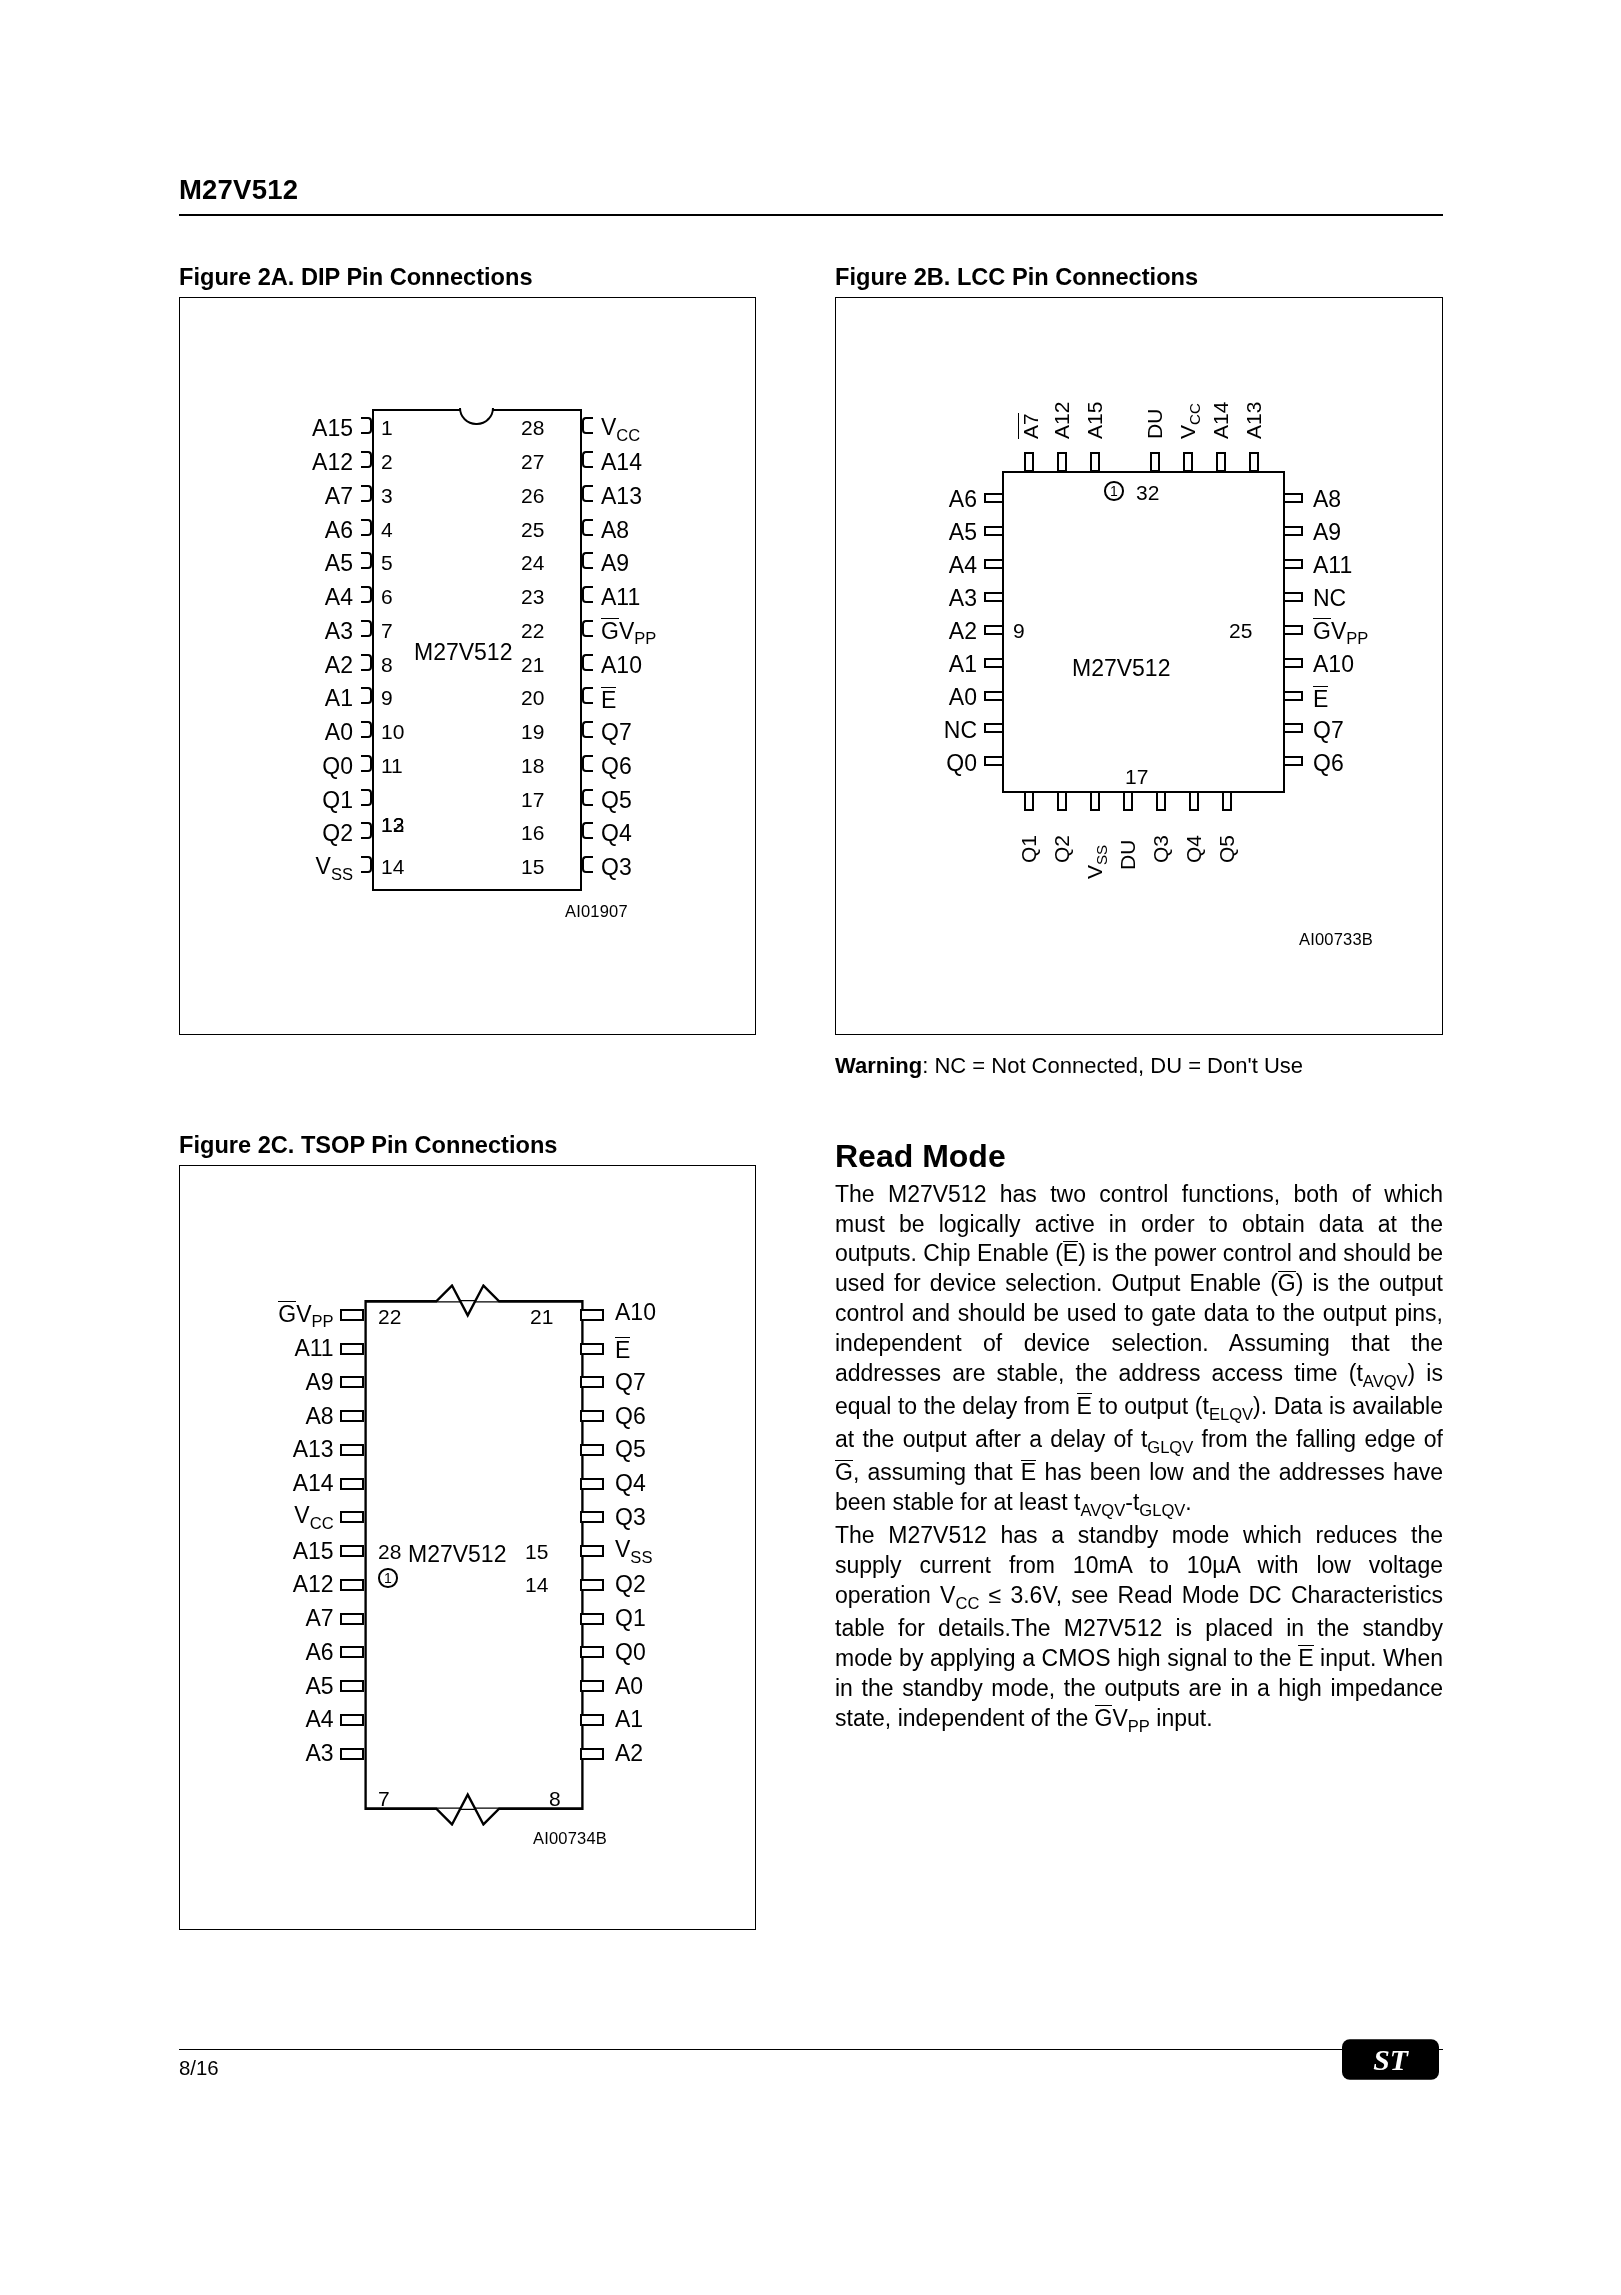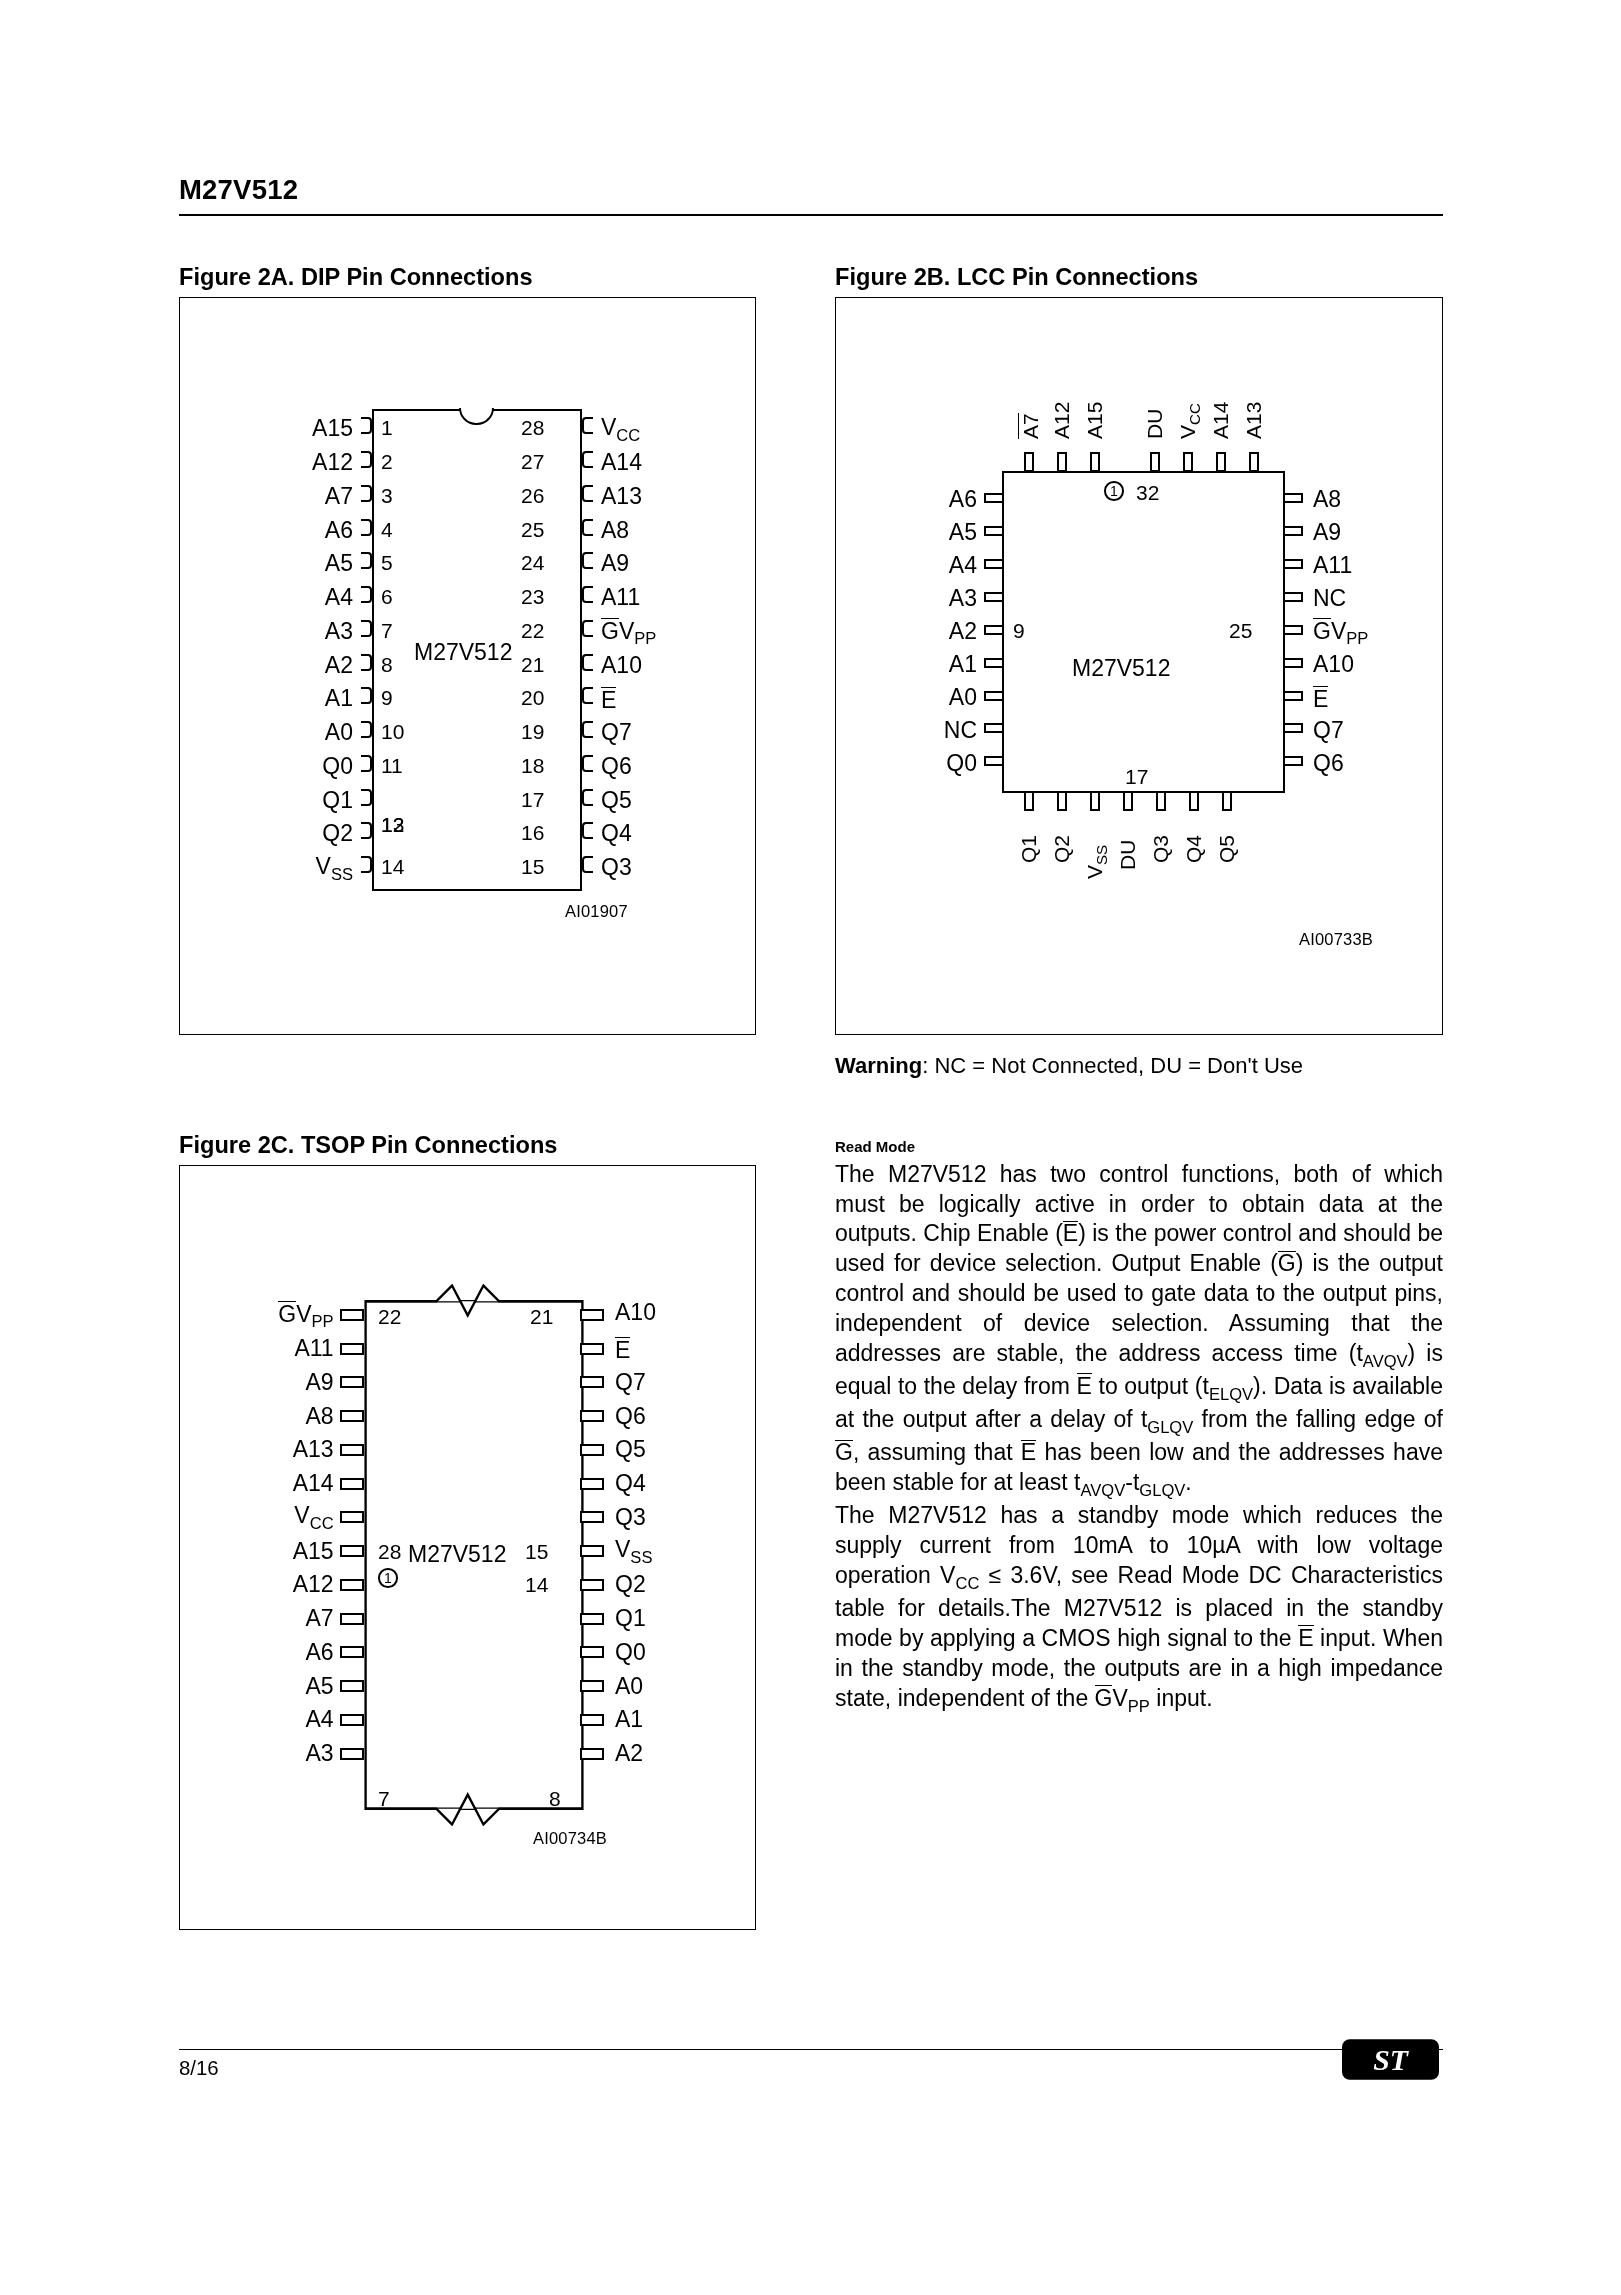--- a/index.html
+++ b/index.html
@@ -167,21 +167,21 @@
     position:absolute;
     left:835px;
     width:608px;
   }
   .sec-h {
     font-size:24px;
     font-weight:bold;
     margin:0 0 5.5px 0;
   }
   .sub-h {
-    font-size:15px;
+    font-size:32px;
     font-weight:bold;
     margin:11px 0 4.7px 0;
   }
   .body-t {
     font-size:23px;
     line-height:1.30;
     text-align:justify;
     margin:0;
   }
   .nowrap { white-space:nowrap; }

